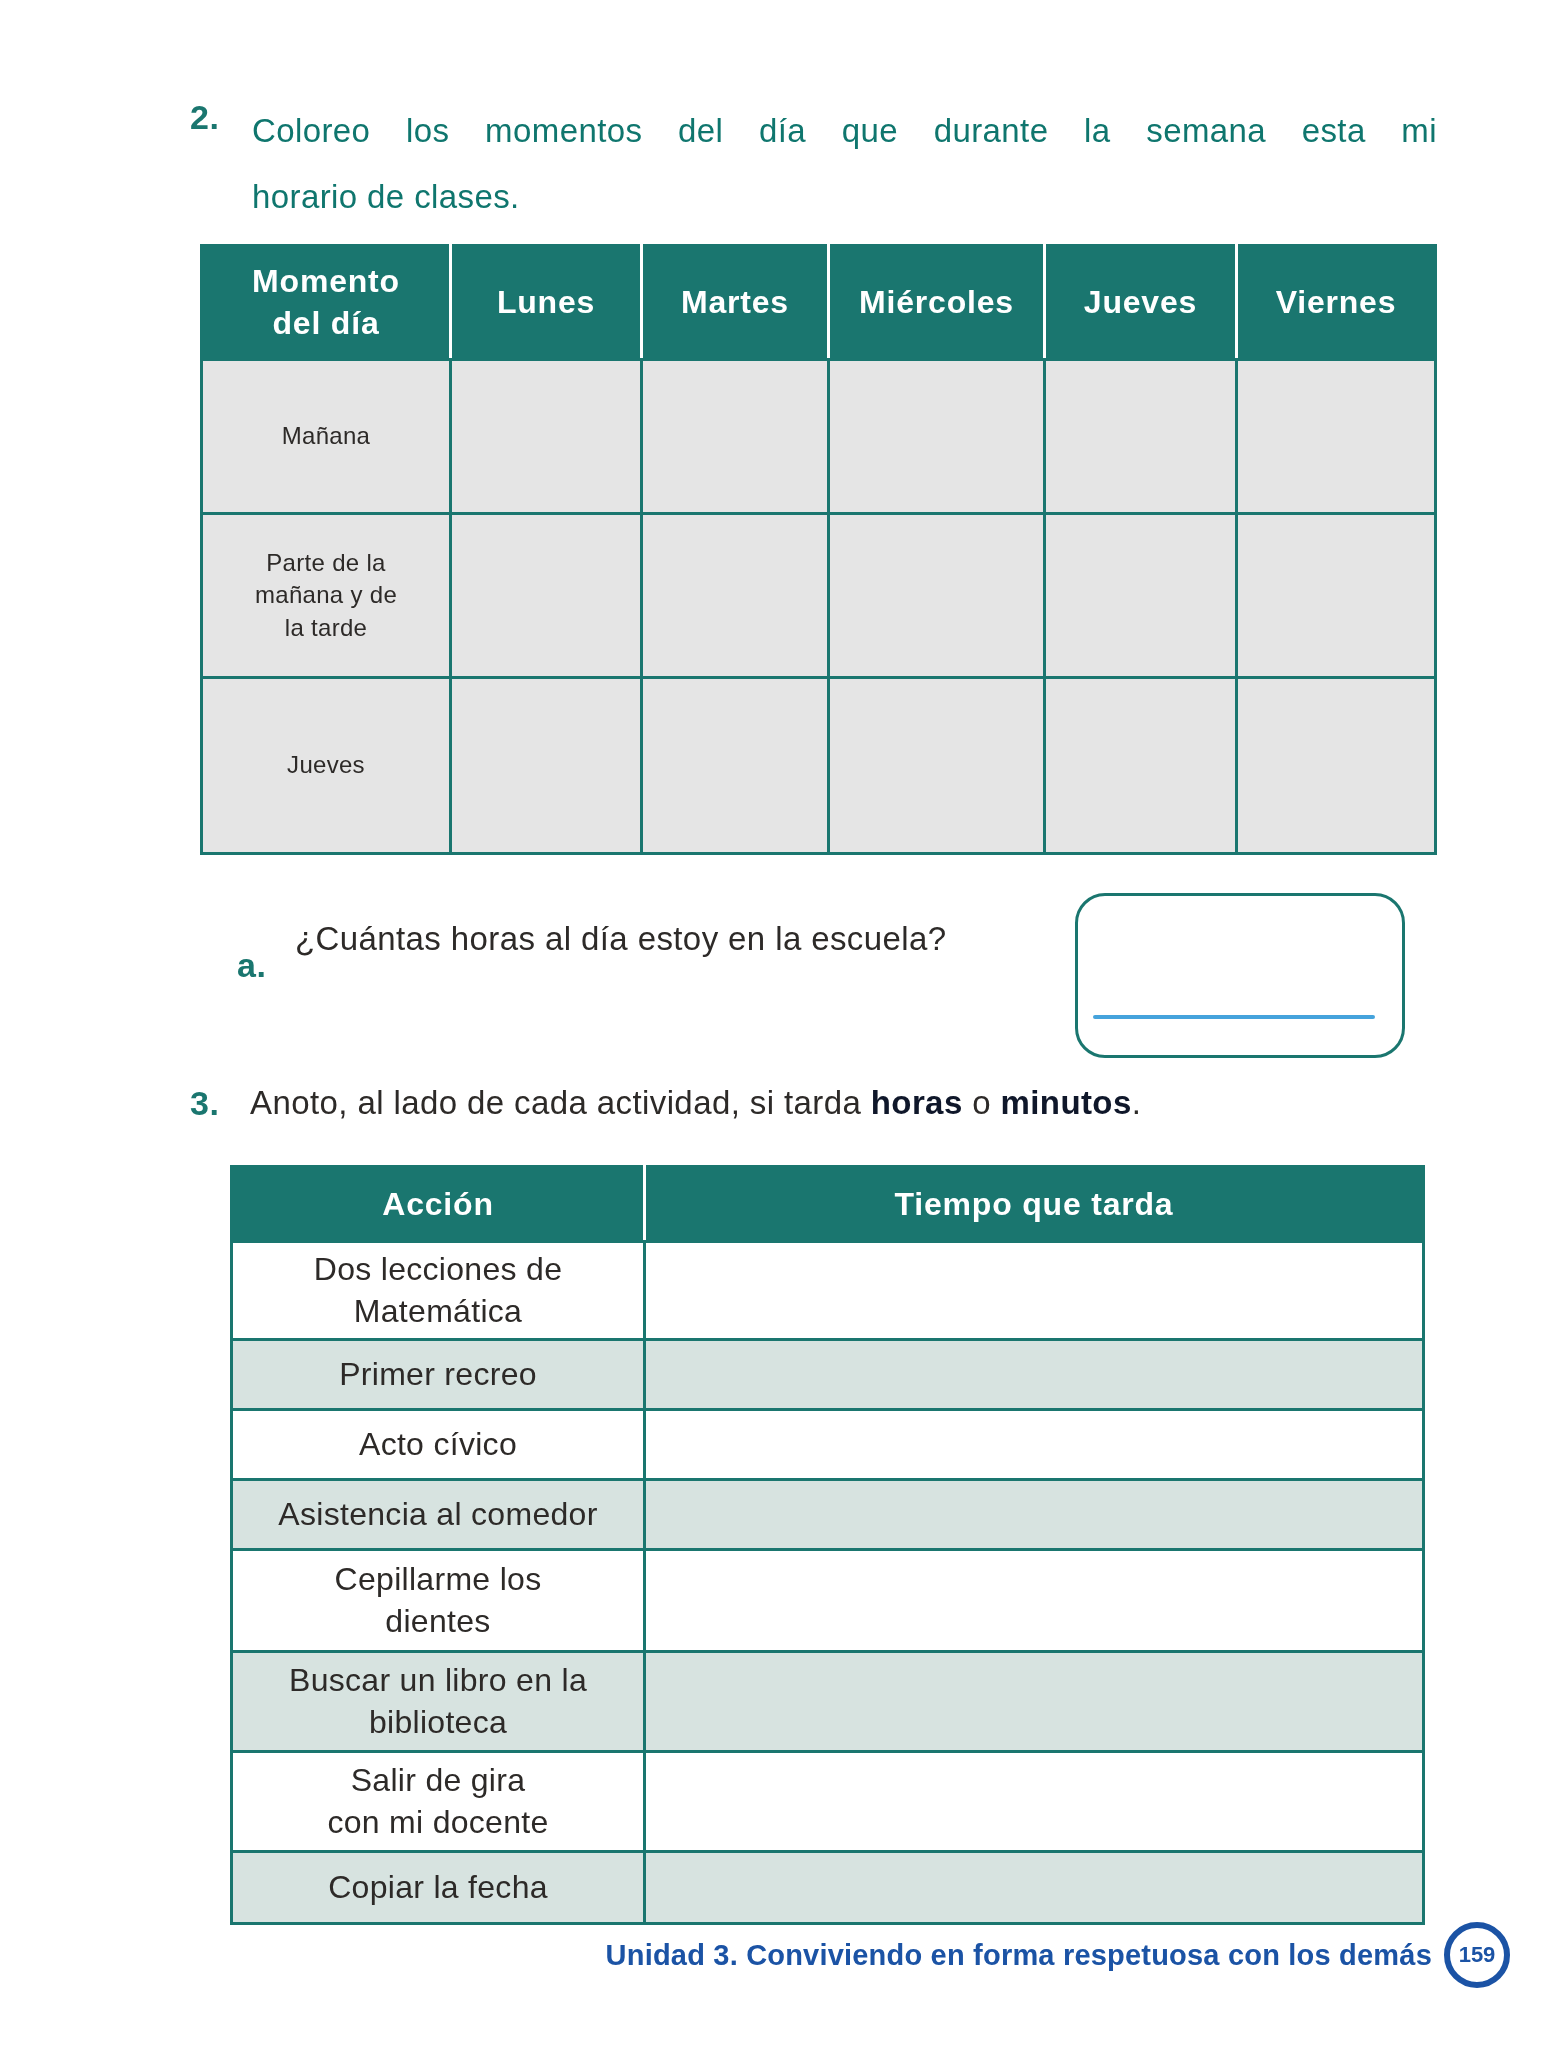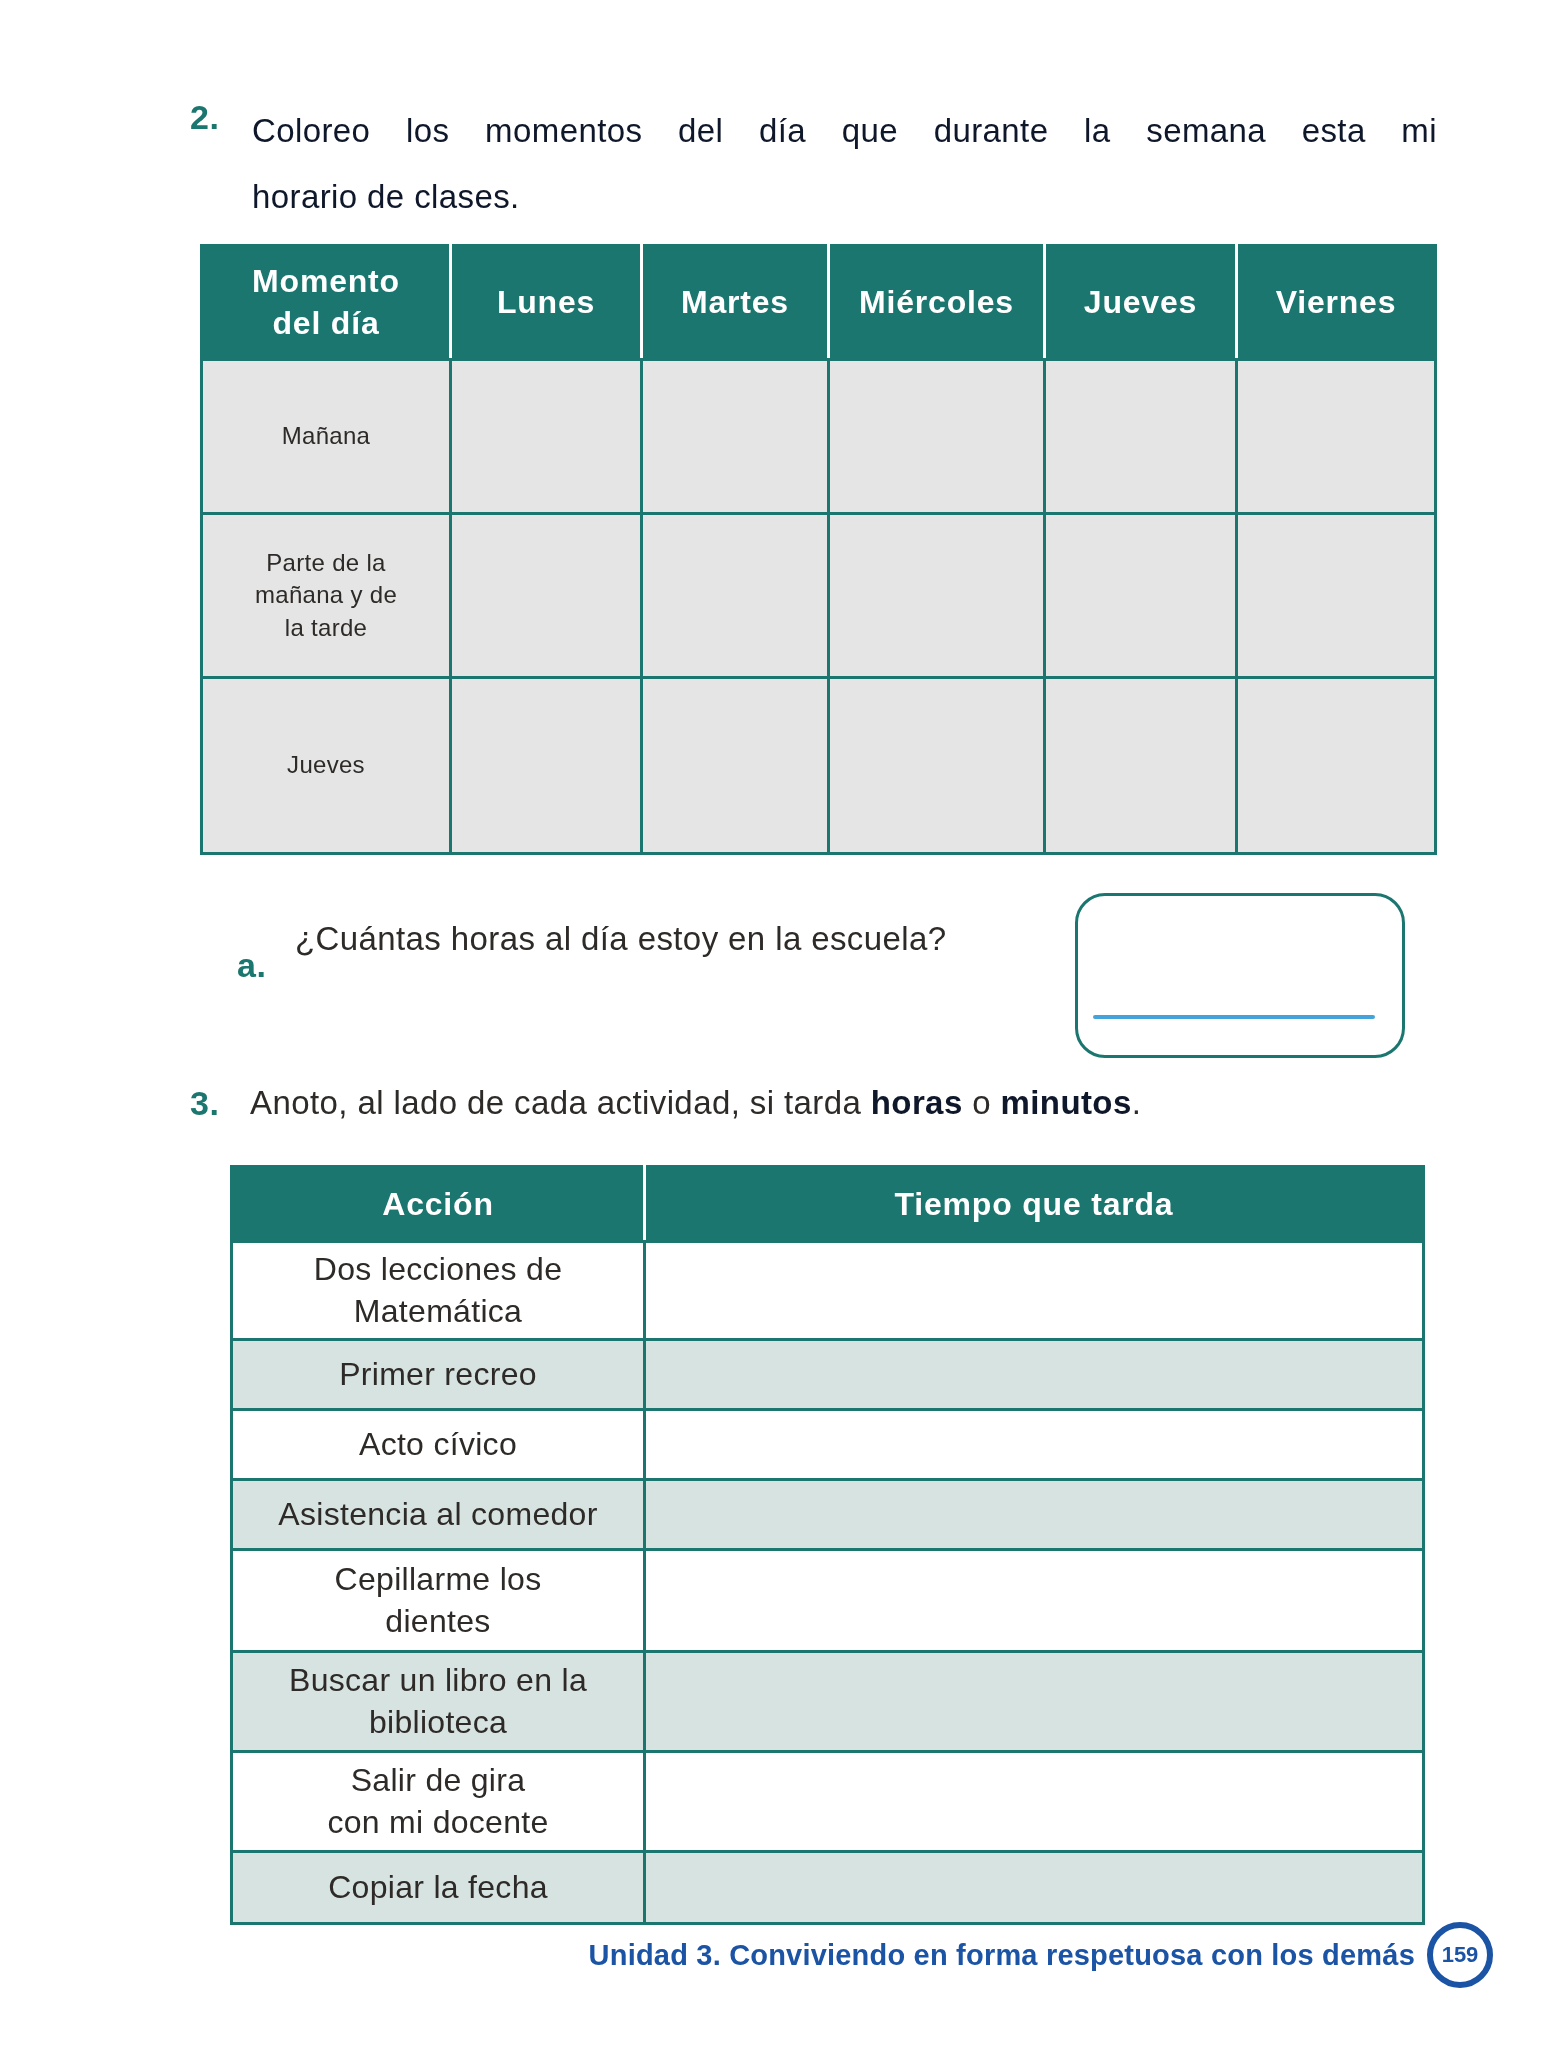--- a/index.html
+++ b/index.html
@@ -2,21 +2,21 @@
 <html><head>
 <meta charset="utf-8">
 <style>
   html,body{margin:0;padding:0;background:#ffffff;}
   #page{
     position:relative;width:1564px;height:2048px;background:#ffffff;
     font-family:"Liberation Sans","DejaVu Sans",sans-serif;
     color:#2D2A28;overflow:hidden;
   }
   .num{position:absolute;font-size:34px;font-weight:bold;color:#1A766F;letter-spacing:.5px;}
-  .bodytext{font-size:33px;letter-spacing:.4px;line-height:66px;color:#0f172a;}
+  .bodytext{font-size:33px;letter-spacing:.4px;line-height:66px;color:#0f766e;}
   .justify-line{text-align:justify;text-align-last:justify;}
   .pre{white-space:pre-line;}
 
   
   table{border-collapse:collapse;table-layout:fixed;}
   #schedule-table{position:absolute;left:200px;top:244px;width:1234px;}
   #schedule-table th{
     background:#1A766F;color:#ffffff;font-size:32px;font-weight:bold;letter-spacing:.8px;
     border:3px solid #1A766F;border-left:3px solid #ffffff;border-right:3px solid #ffffff;
     vertical-align:middle;text-align:center;line-height:1.3;
@@ -52,21 +52,21 @@
   }
   #actions-table th:first-child{border-right:3px solid #ffffff;}
   #actions-table td{
     border:3px solid #1A766F;font-size:32px;letter-spacing:.3px;
     text-align:center;vertical-align:middle;line-height:1.3;background:#ffffff;
   }
   #actions-table tr.shade td{background:#D7E3E0;}
 
   
   #footer{
-    position:absolute;top:1922px;right:71px;display:flex;align-items:center;gap:12px;justify-content:flex-end;
+    position:absolute;top:1922px;right:54px;display:flex;align-items:center;gap:12px;justify-content:flex-end;
   }
   #footer-text{font-size:29px;font-weight:bold;color:#1B53A5;letter-spacing:.2px;}
   #page-badge{
     width:66px;height:66px;border:6px solid #1B53A5;border-radius:50%;box-sizing:border-box;
     display:flex;align-items:center;justify-content:center;background:#ffffff;
   }
   #page-badge span{font-size:22px;font-weight:bold;color:#1B53A5;letter-spacing:0;}
 </style>
 </head>
 <body>

